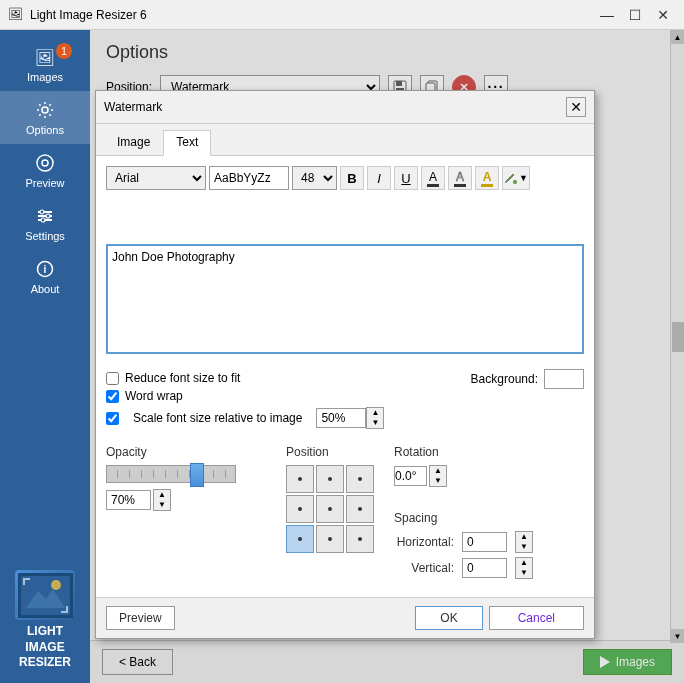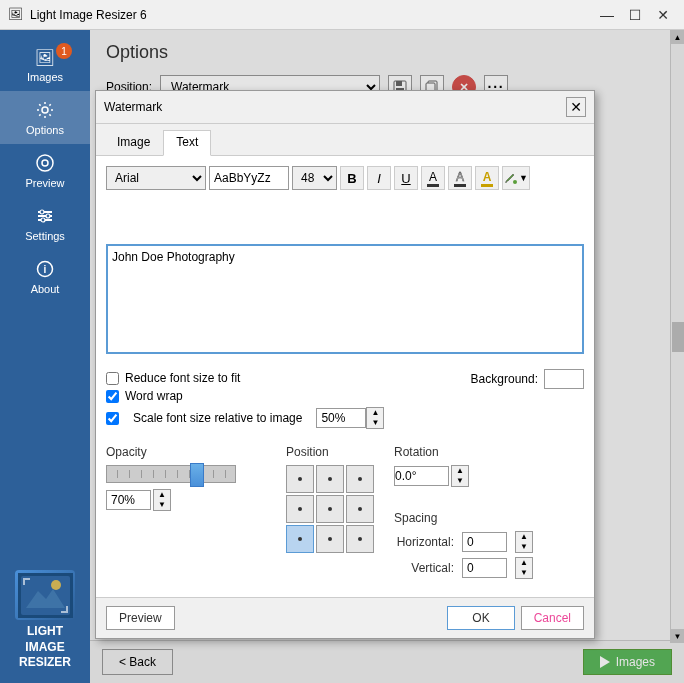--- a/index.html
+++ b/index.html
@@ -410,21 +410,21 @@
     }
 
     
     .rotation-section { }
     .rotation-input-row {
       display: flex;
       align-items: center;
       gap: 2px;
     }
     .rotation-input {
-      width: 55px;
+      width: 33px;
       padding: 2px 0;
       border: 1px solid #999;
       font-size: 12px;
     }
 
     
     .spacing-section { margin-top: 24px; }
     .spacing-row {
       display: flex;
       align-items: center;
@@ -450,24 +450,24 @@
     }
     .dialog-ok {
       padding: 4px 24px;
       background: white;
       border: 1px solid #5b9bd5;
       color: #333;
       cursor: pointer;
       font-size: 12px;
     }
     .dialog-cancel {
-      padding: 4px 12px;
+      padding: 4px 28px;
       background: white;
       border: 1px solid #999;
-      color: #ec4899;
+      color: #6d28d9;
       cursor: pointer;
       font-size: 12px;
     }
     .dialog-preview {
       padding: 4px 12px;
       background: white;
       border: 1px solid #999;
       color: #333;
       cursor: pointer;
       font-size: 12px;

